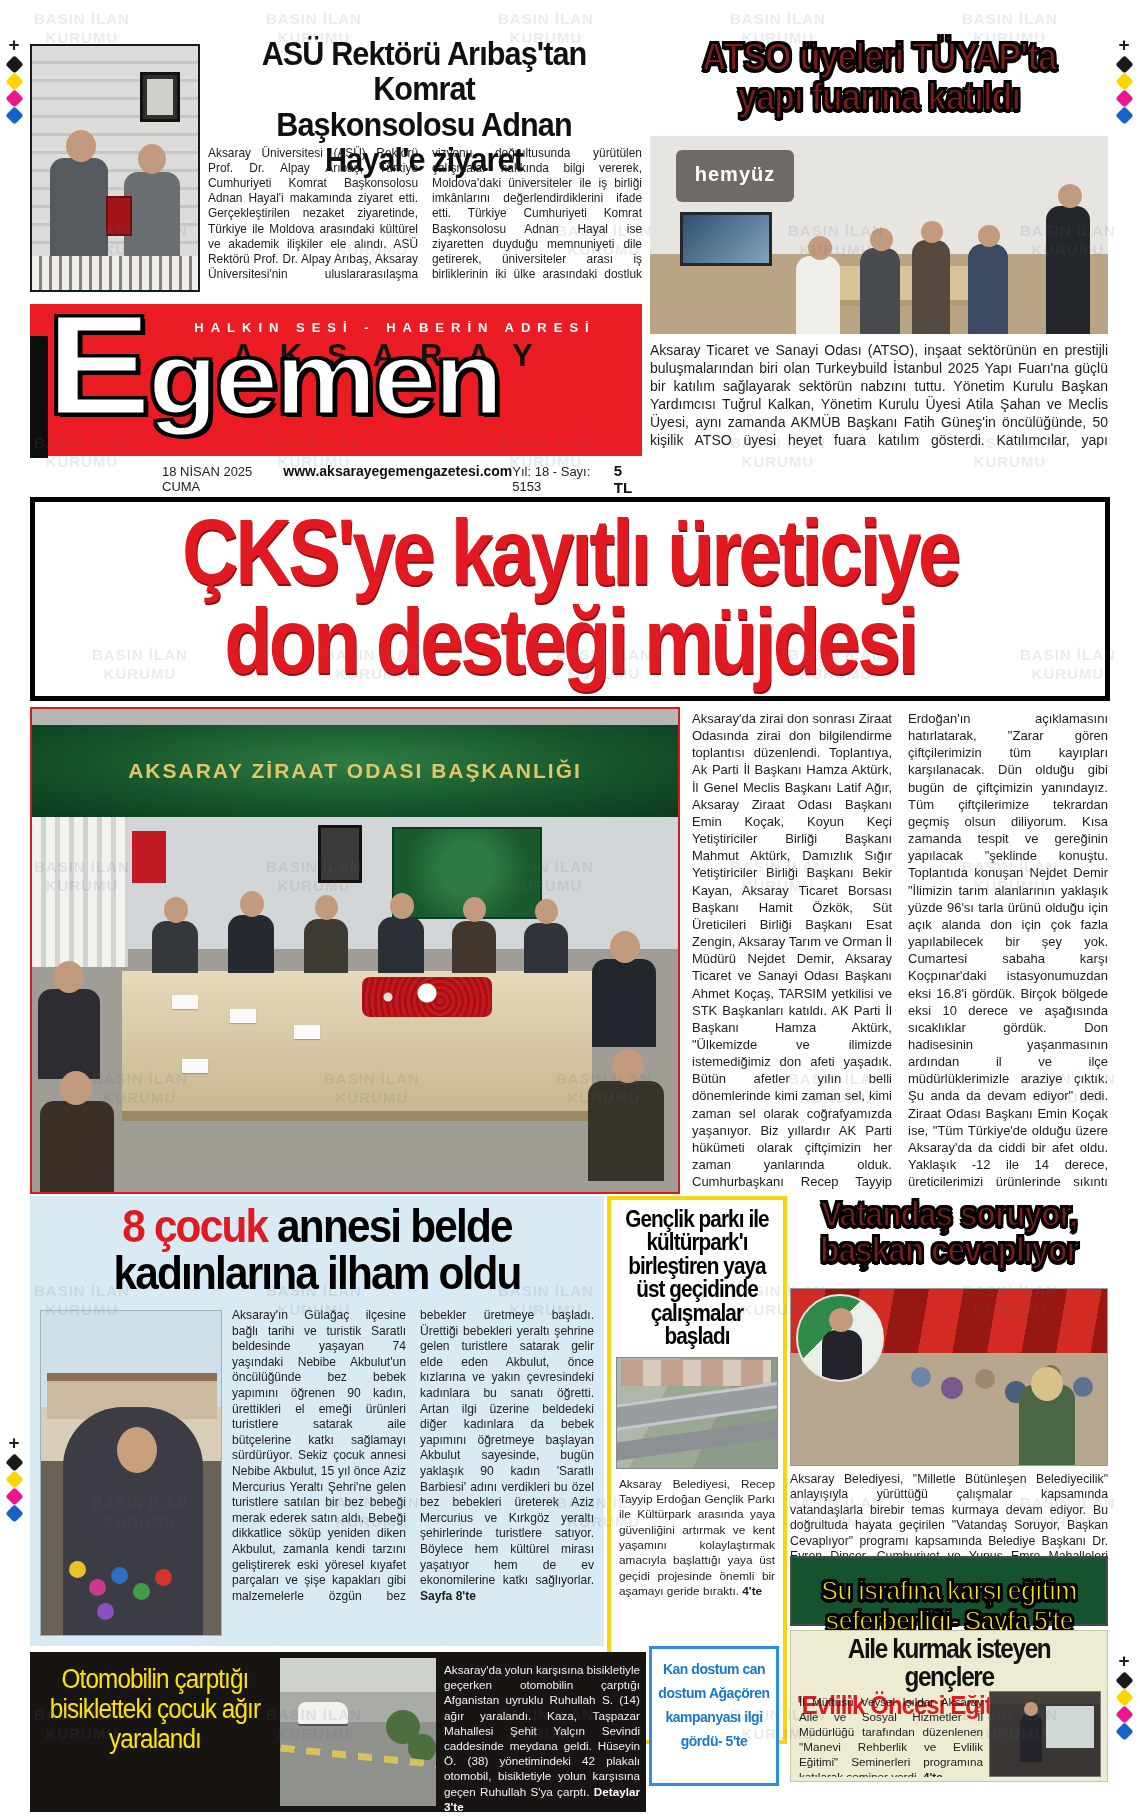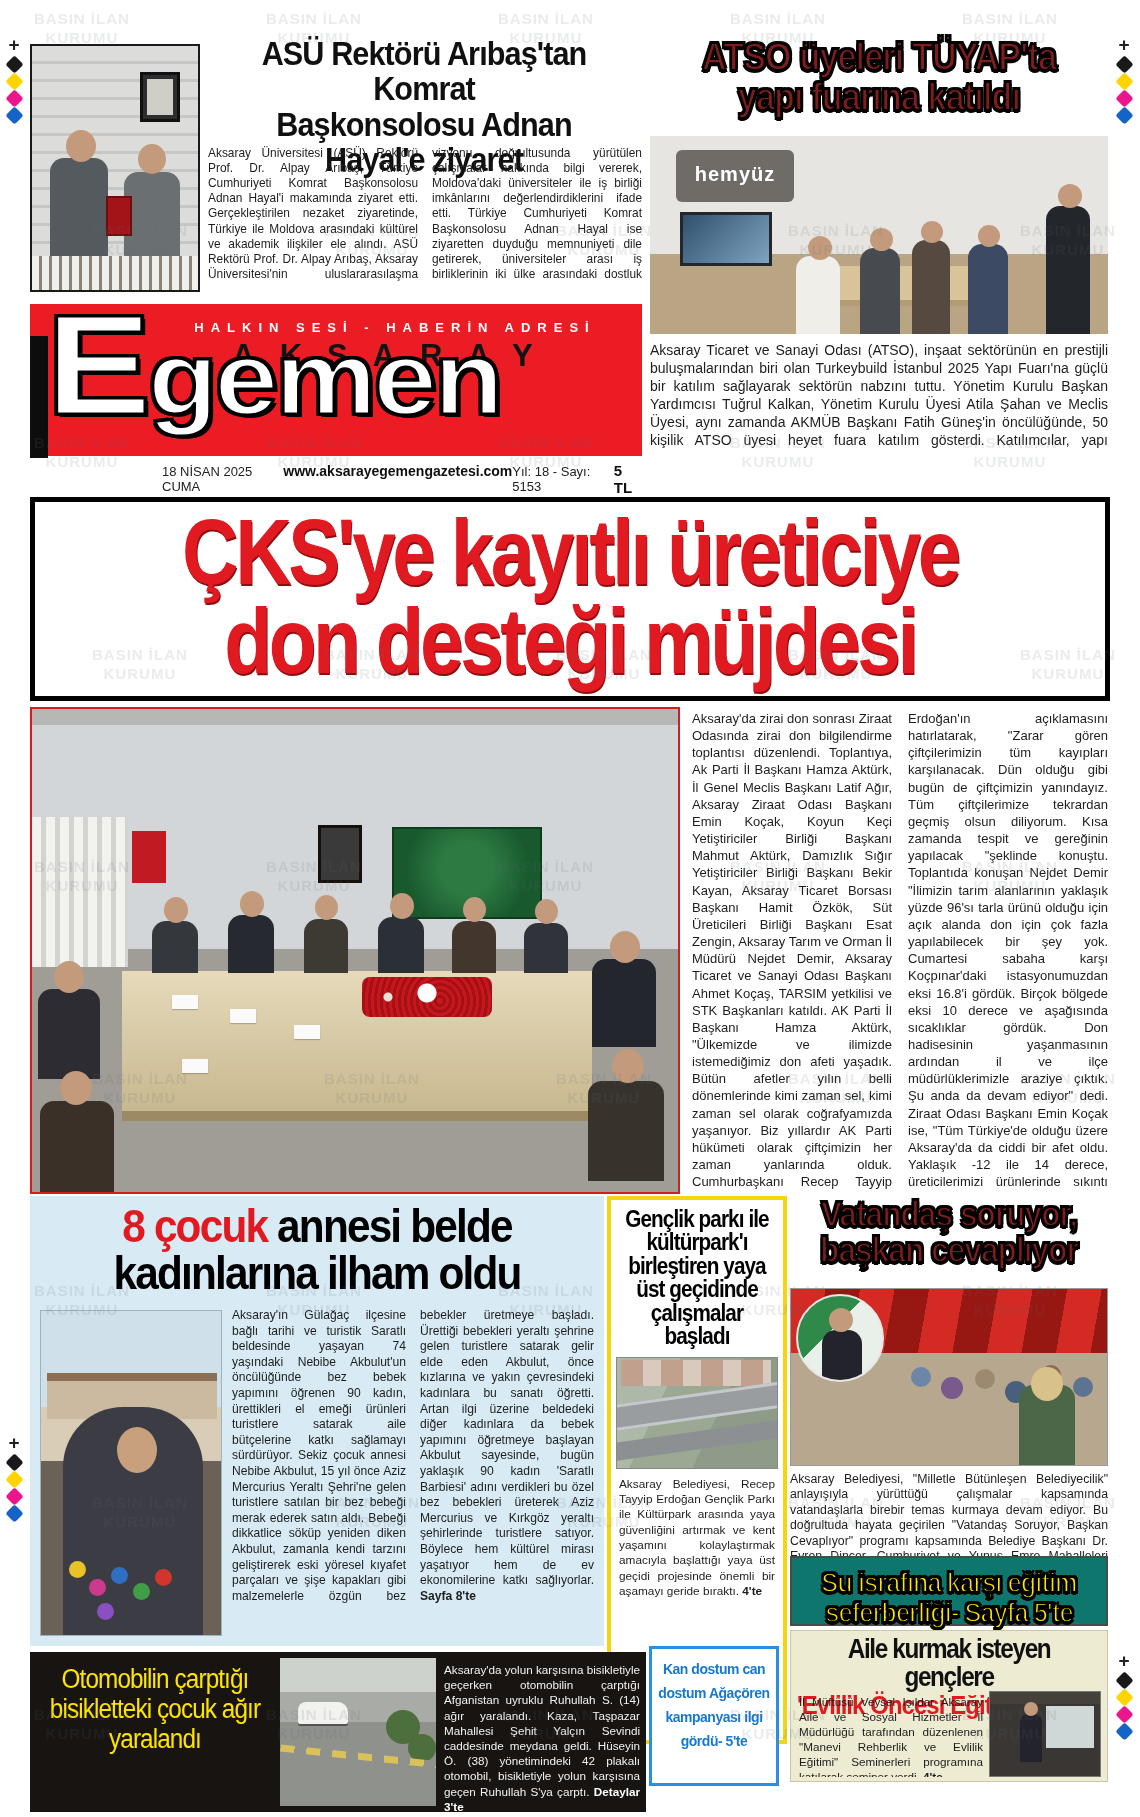--- a/index.html
+++ b/index.html
@@ -118,21 +118,21 @@
                background:linear-gradient(180deg,#c3211f 0 64px,#b7a78e 64px 100%)}
   .canopy{left:0;top:0;width:100%;height:64px;
           background:repeating-linear-gradient(100deg,#d42a24 0 34px,#971713 34px 68px)}
   .crowd{position:absolute;border-radius:50%}
   .inset{left:5px;top:5px;width:88px;height:88px;border-radius:50%;border:2px solid #e8e8e8;overflow:hidden;
          background:linear-gradient(135deg,#2f8a4a 0 40%,#e9f0e9 40% 100%)}
   .inset .suit{left:24px;top:34px;width:40px;height:54px;background:#23232b}
   .inset .head{left:31px;top:12px;width:24px;height:24px}
   .mayor-body{left:0;top:276px;width:318px;height:84px;font-size:12.3px;line-height:1.26}
   
-  .water{left:790px;top:1556px;width:318px;height:70px;background:#0f766e;border:2px solid #4a4a4a;padding-top:10px}
+  .water{left:790px;top:1556px;width:318px;height:70px;background:#14532d;border:2px solid #4a4a4a;padding-top:18px}
   .water .ln{font-size:27px;font-weight:bold;line-height:1.12;letter-spacing:-1px;display:block;text-align:center;
              transform:scaleX(.94);transform-origin:center top}
   
   .marry{left:790px;top:1630px;width:318px;height:152px;background:#edebd2;border:1px solid #c9c7a8;padding:4px 6px}
   .marry-h1{font-size:27px;font-weight:bold;letter-spacing:-1.5px;color:#111;line-height:1.05}
   .marry-h2{font-size:26px;font-weight:bold;letter-spacing:-1px;color:#e01a20;line-height:1.05}
   .marry-body{left:8px;top:64px;width:184px;height:82px;font-size:11.7px;line-height:1.28}
   .marry-photo{left:198px;top:60px;width:112px;height:86px;overflow:hidden;border:1px solid #777;
                background:linear-gradient(180deg,#46403b 0 12px,#3a3633 12px 100%)}
   .marry-screen{left:56px;top:14px;width:48px;height:42px;background:#cfd8d6}
@@ -313,20 +313,21 @@
       <span class="d4">5 TL</span>
     </div>
   </div>
 
   <div class="abs lead-box">
     <span class="ln" style="padding-top:6px">ÇKS'ye kayıtlı üreticiye</span>
     <span class="ln">don desteği müjdesi</span>
   </div>
 
   <div class="abs lead-photo">
+    <div class="abs zo-banner">AKSARAY ZİRAAT ODASI BAŞKANLIĞI</div>
     <div class="abs zo-curtain"></div>
     <div class="abs zo-flag"></div>
     <div class="abs zo-portrait"></div>
     <div class="abs zo-board"></div>
     <div class="abs zo-table" style="left:90px;top:262px;width:470px;height:150px"></div>
     <div class="zo-paper" style="left:140px;top:286px"></div>
     <div class="zo-paper" style="left:198px;top:300px"></div>
     <div class="zo-paper" style="left:262px;top:316px"></div>
     <div class="zo-paper" style="left:150px;top:350px"></div>
     <div class="abs zo-flowers"></div>

